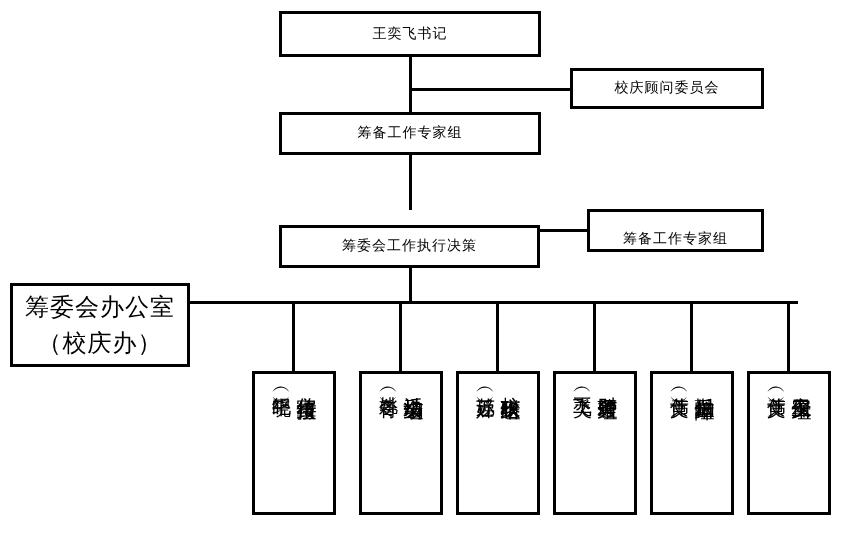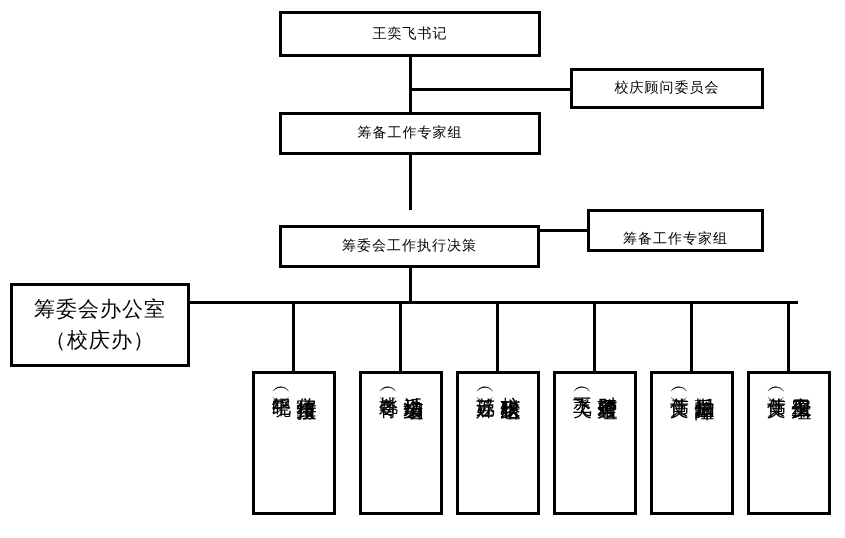--- a/index.html
+++ b/index.html
@@ -45,21 +45,21 @@
   }
 
   
   .node-h .node-label {
     font-size: 14px;
     letter-spacing: 1px;
   }
 
   
   .node-office .node-label {
-    font-size: 21px;
+    font-size: 24px;
     letter-spacing: 1px;
     line-height: 1.5;
   }
 
   
   .node-v {
     align-items: flex-start;
     justify-content: center;
     padding-top: 7px;
   }

